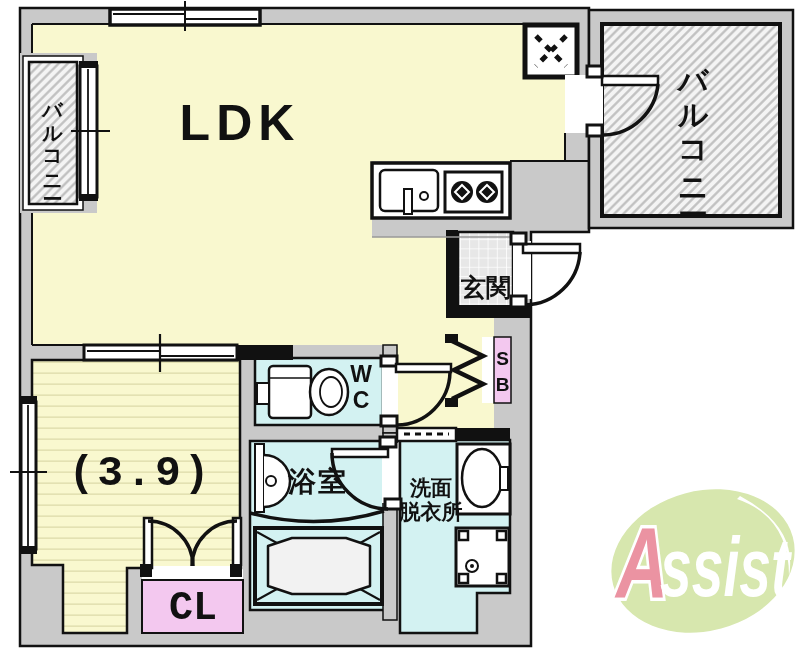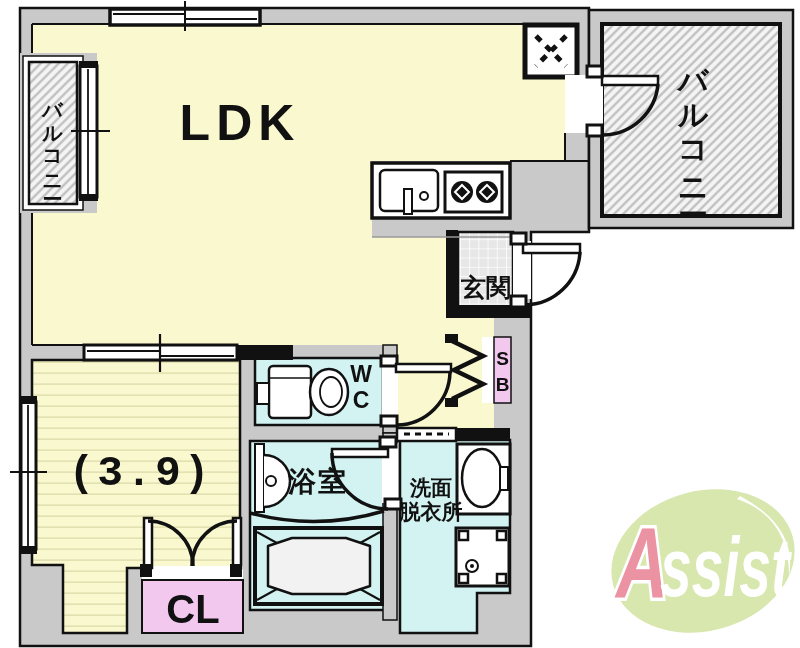--- a/index.html
+++ b/index.html
@@ -227,21 +227,21 @@
 
 <div class="lbl" style="left:394px;top:476px;width:74px;font-size:21px;line-height:1.15;">
   <span>洗面</span>
   <span>脱衣所</span>
 </div>
 
 <div class="lbl" style="left:280px;top:468px;width:76px;font-size:28px;letter-spacing:2px;">浴室</div>
 
 <div class="lbl" style="left:456px;top:260px;width:60px;font-size:25px;margin-top:15px;">玄関</div>
 
-<div class="lbl" style="left:152px;top:589px;width:82px;font-size:40px;font-weight:600;">CL</div>
+<div class="lbl" style="left:152px;top:589px;width:82px;font-size:40px;font-weight:600;font-family:Liberation Mono, monospace;">CL</div>
 
 <div class="lbl" style="left:492px;top:346px;width:21px;font-size:19px;line-height:1.35;">
   <span>S</span>
   <span>B</span>
 </div>
 
 <div class="lbl vert" style="left:678px;top:24px;height:200px;font-size:30px;letter-spacing:4px;">バルコニー</div>
 
 <div class="lbl vert" style="left:43px;top:68px;height:140px;font-size:20px;letter-spacing:2px;">バルコニー</div>
 </div>

